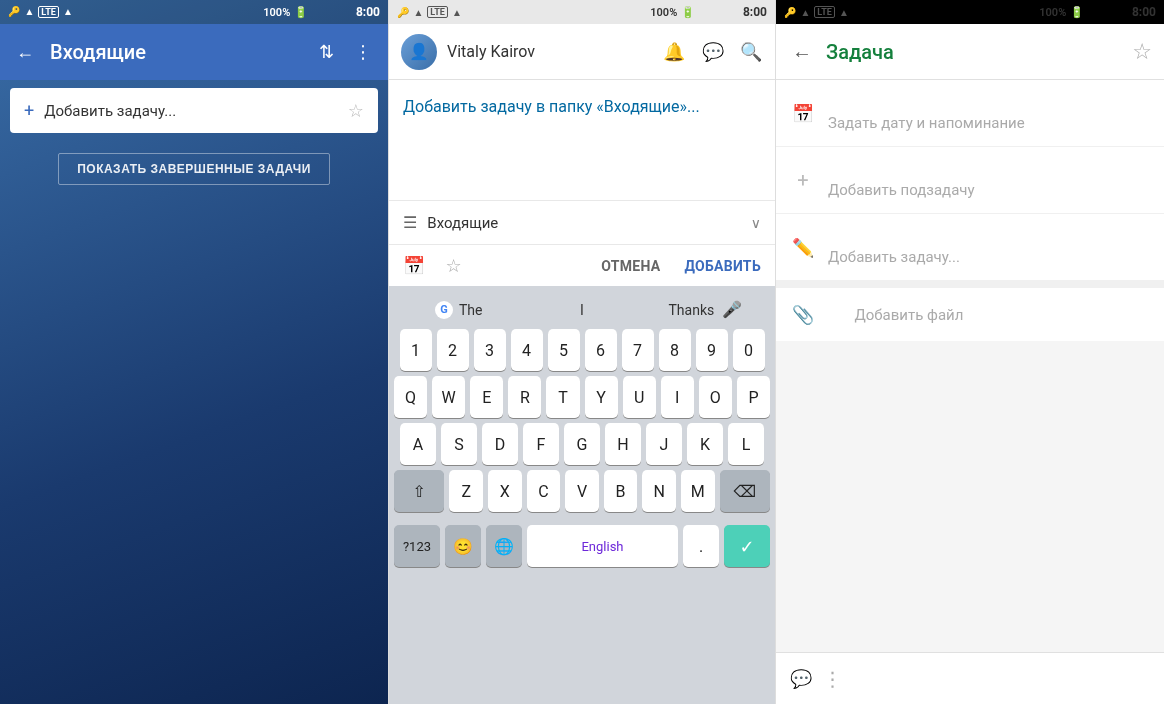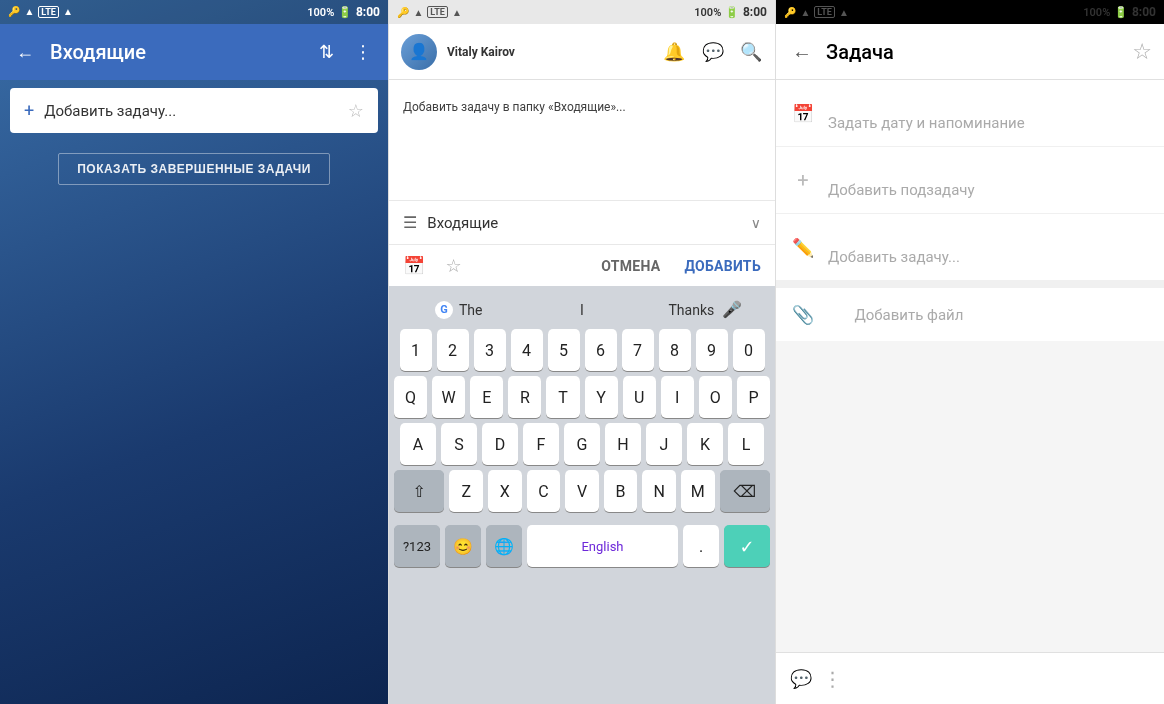--- a/index.html
+++ b/index.html
@@ -24,21 +24,21 @@
     .status-bar {
       height: 24px;
       display: flex;
       align-items: center;
       justify-content: space-between;
       padding: 0 8px;
       background: rgba(0,0,0,0.15);
     }
     .status-bar-left { display: flex; align-items: center; gap: 4px; }
     .status-bar-right { display: flex; align-items: center; gap: 4px; font-size: 11px; color: #fff; font-weight: 600; }
-    .status-time { font-size: 12px; color: #fff; font-weight: 700; }
+    .status-time { font-size: 12px; color: #fff; font-weight: 700; margin-left: 44px; }
 
     .toolbar1 {
       height: 56px;
       display: flex;
       align-items: center;
       padding: 0 12px;
       gap: 12px;
       background: #3b6bbd;
     }
     .toolbar1-title {
@@ -113,30 +113,30 @@
       border-radius: 50%;
       background: linear-gradient(135deg, #6a9fd8, #3a6ea8);
       display: flex;
       align-items: center;
       justify-content: center;
       font-size: 14px;
       color: #fff;
       font-weight: 700;
       overflow: hidden;
     }
-    .toolbar2-title { flex: 1; font-size: 12px; color: #333; font-weight: 700; }
+    .toolbar2-title { flex: 1; font-size: 16px; color: #333; font-weight: 400; }
     .toolbar2-icons { display: flex; gap: 16px; }
     .toolbar2-icon { color: #666; font-size: 18px; cursor: pointer; }
 
     .task-input-area {
       background: #fff;
       padding: 16px 14px 12px;
       min-height: 120px;
     }
-    .task-input-placeholder { font-size: 12px; color: #404040; line-height: 1.4; }
+    .task-input-placeholder { font-size: 16px; color: #0369a1; line-height: 1.4; }
 
     .folder-row {
       background: #fff;
       border-top: 1px solid #e8e8e8;
       display: flex;
       align-items: center;
       padding: 12px 14px;
       gap: 10px;
     }
     .folder-icon { color: #666; font-size: 16px; }
@@ -243,21 +243,21 @@
     }
     .toolbar3 {
       height: 56px;
       background: #fff;
       display: flex;
       align-items: center;
       padding: 0 12px;
       gap: 10px;
       border-bottom: 1px solid #e0e0e0;
     }
-    .toolbar3-title { flex: 1; font-size: 20px; color: #000000; font-weight: 500; }
+    .toolbar3-title { flex: 1; font-size: 20px; color: #15803d; font-weight: 500; }
     .star-outline { color: #aaa; font-size: 22px; }
 
     .detail-list {
       background: #fff;
       border-bottom: 8px solid #f0f0f0;
       margin-top: 0;
     }
     .detail-item {
       display: flex;
       align-items: center;

